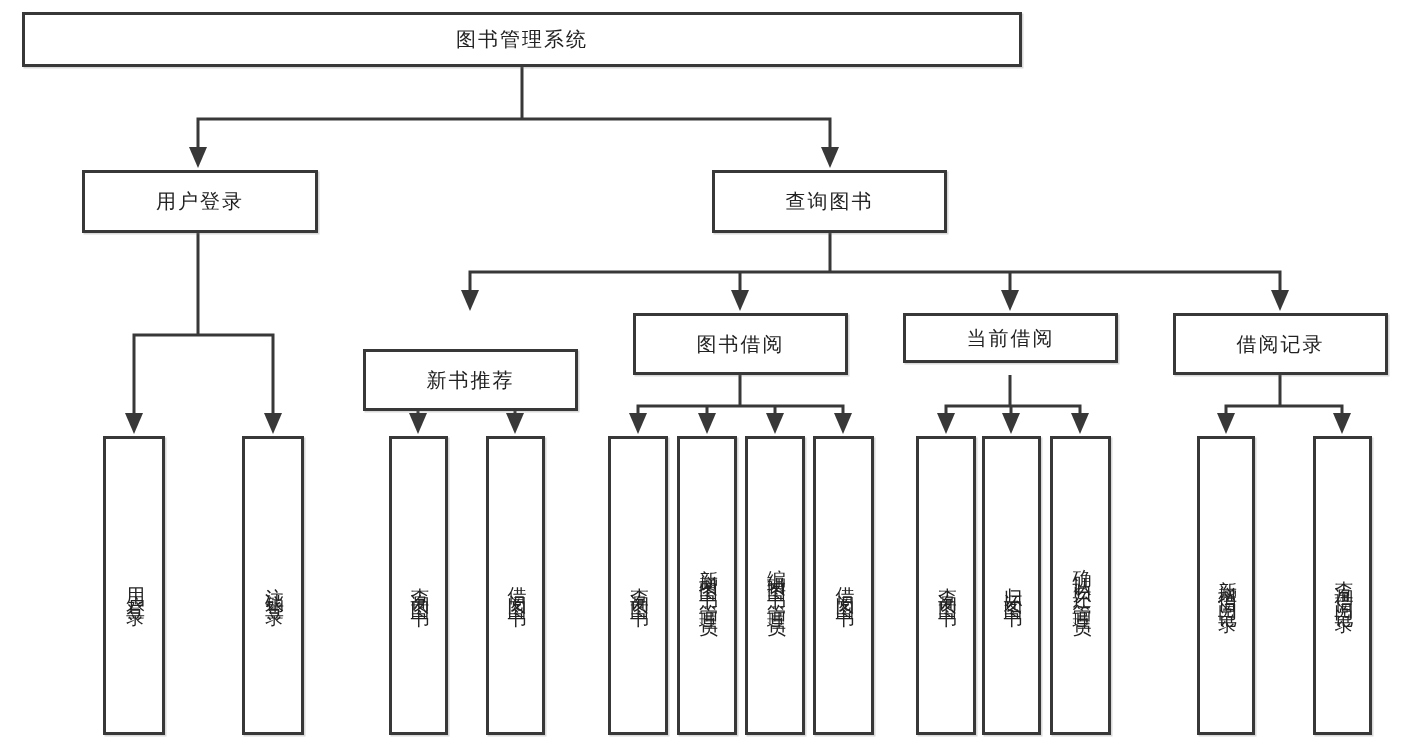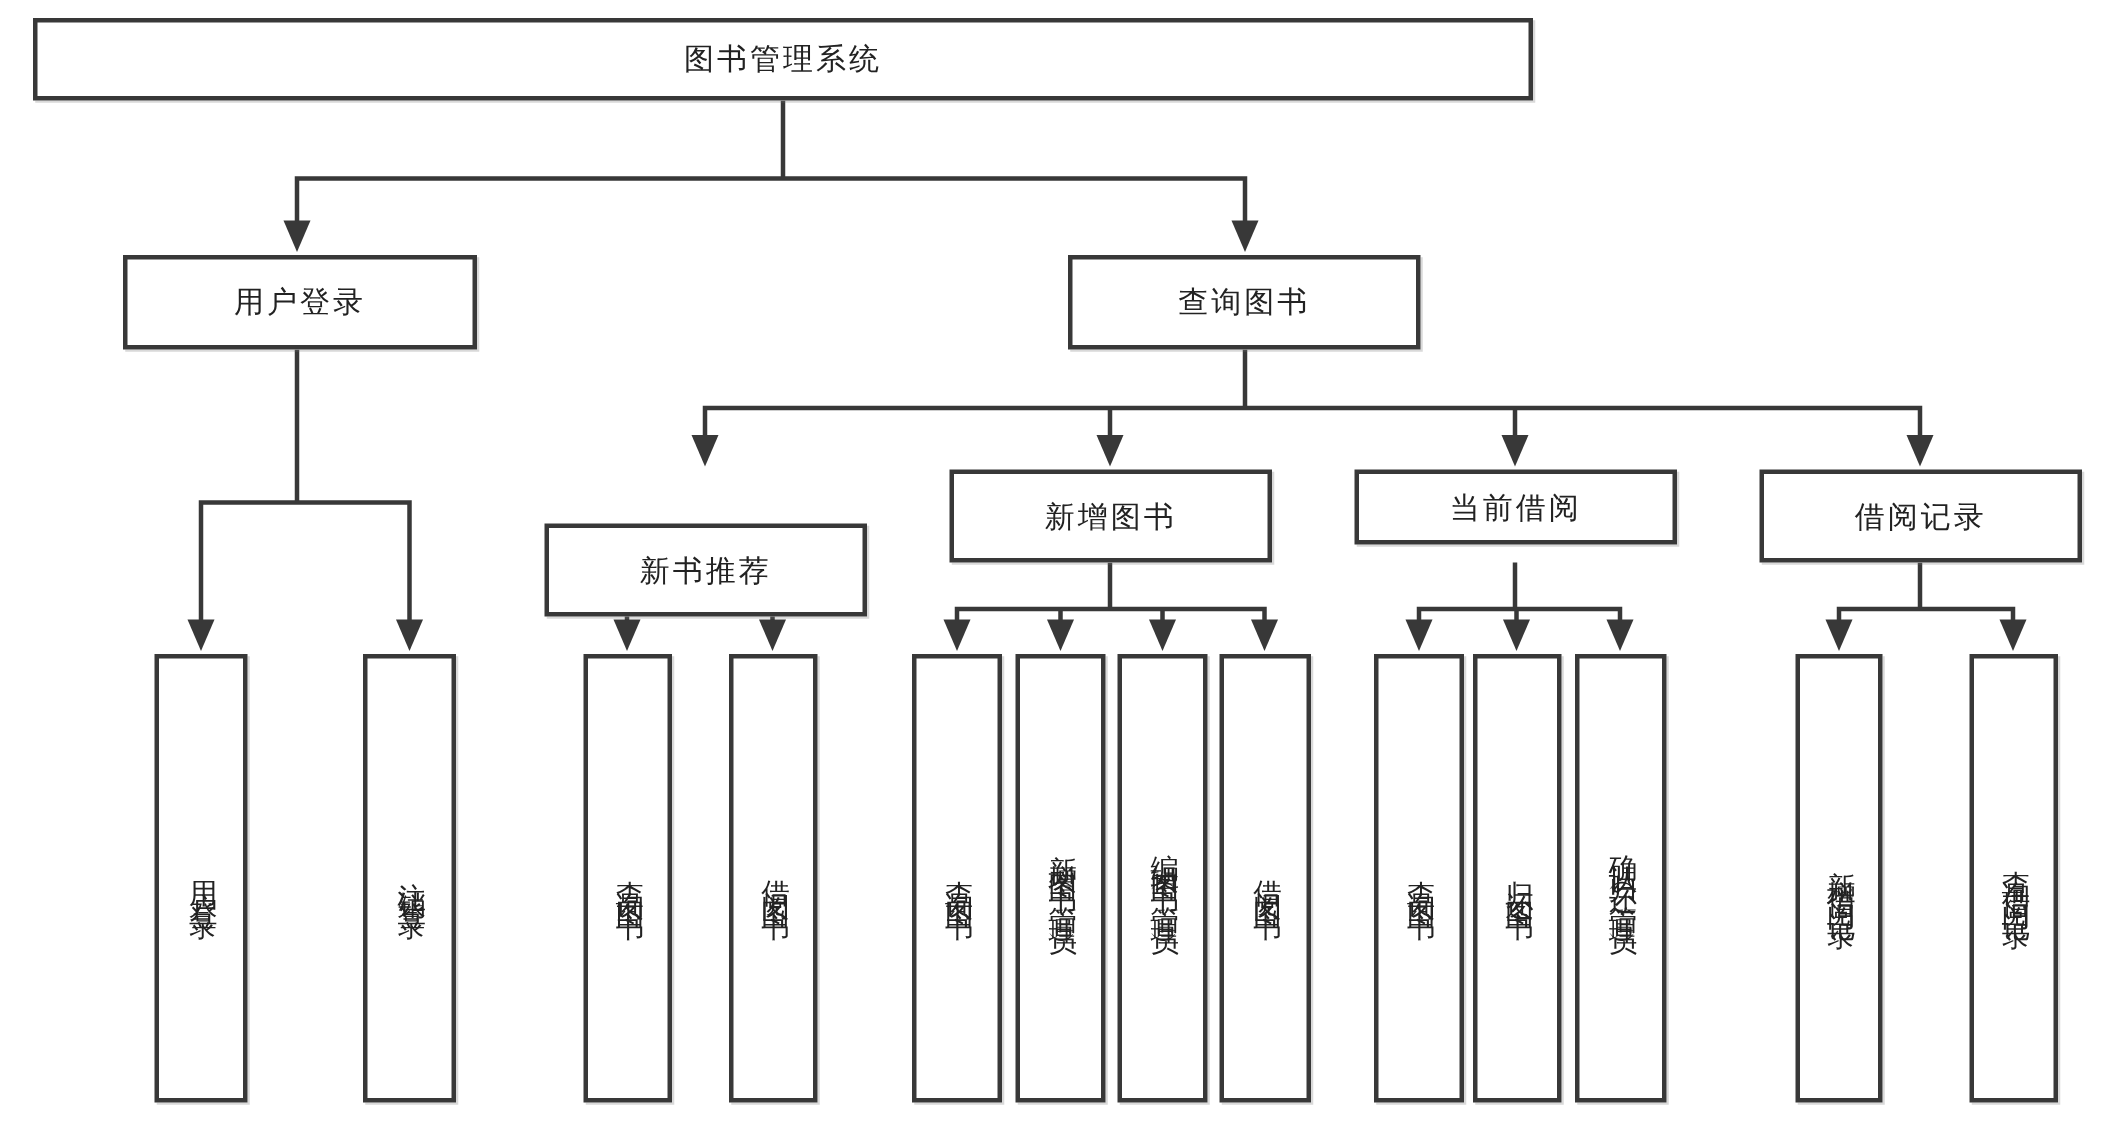--- a/index.html
+++ b/index.html
@@ -103,21 +103,21 @@
       <polygon points="1333,413 1351,413 1342,434"></polygon>
     </g>
   </svg>
 
   <div class="node h-node" style="left:22px; top:12px; width:1000px; height:55px;">图书管理系统</div>
 
   <div class="node h-node" style="left:82px; top:170px; width:236px; height:63px;">用户登录</div>
   <div class="node h-node" style="left:712px; top:170px; width:235px; height:63px;">查询图书</div>
 
   <div class="node h-node" style="left:363px; top:313px; width:215px; height:62px;margin-top:36px;">新书推荐</div>
-  <div class="node h-node" style="left:633px; top:313px; width:215px; height:62px;">新增图书</div>
+  <div class="node h-node" style="left:633px; top:313px; width:215px; height:62px;">图书借阅</div>
   <div class="node h-node" style="left:903px; top:313px; width:215px; height:50px;">当前借阅</div>
   <div class="node h-node" style="left:1173px; top:313px; width:215px; height:62px;">借阅记录</div>
 
   <div class="node v-node" style="left:103px; top:436px; width:62px; height:299px;">用户登录</div>
   <div class="node v-node" style="left:242px; top:436px; width:62px; height:299px;">注销登录</div>
 
   <div class="node v-node" style="left:389px; top:436px; width:59px; height:299px;">查询图书</div>
   <div class="node v-node" style="left:486px; top:436px; width:59px; height:299px;">借阅图书</div>
 
   <div class="node v-node" style="left:608px; top:436px; width:60px; height:299px;">查询图书</div>

